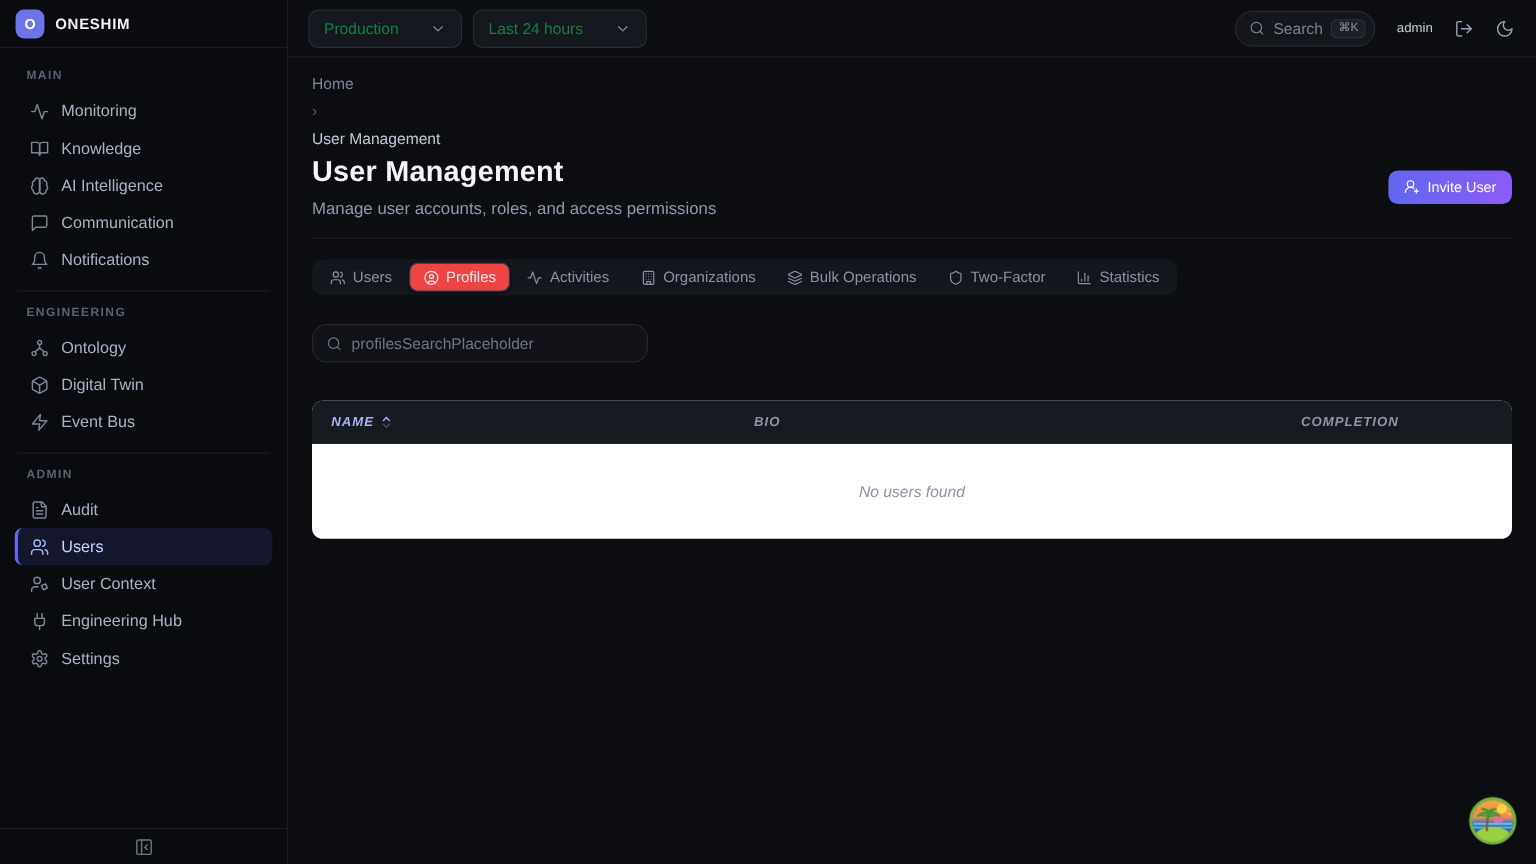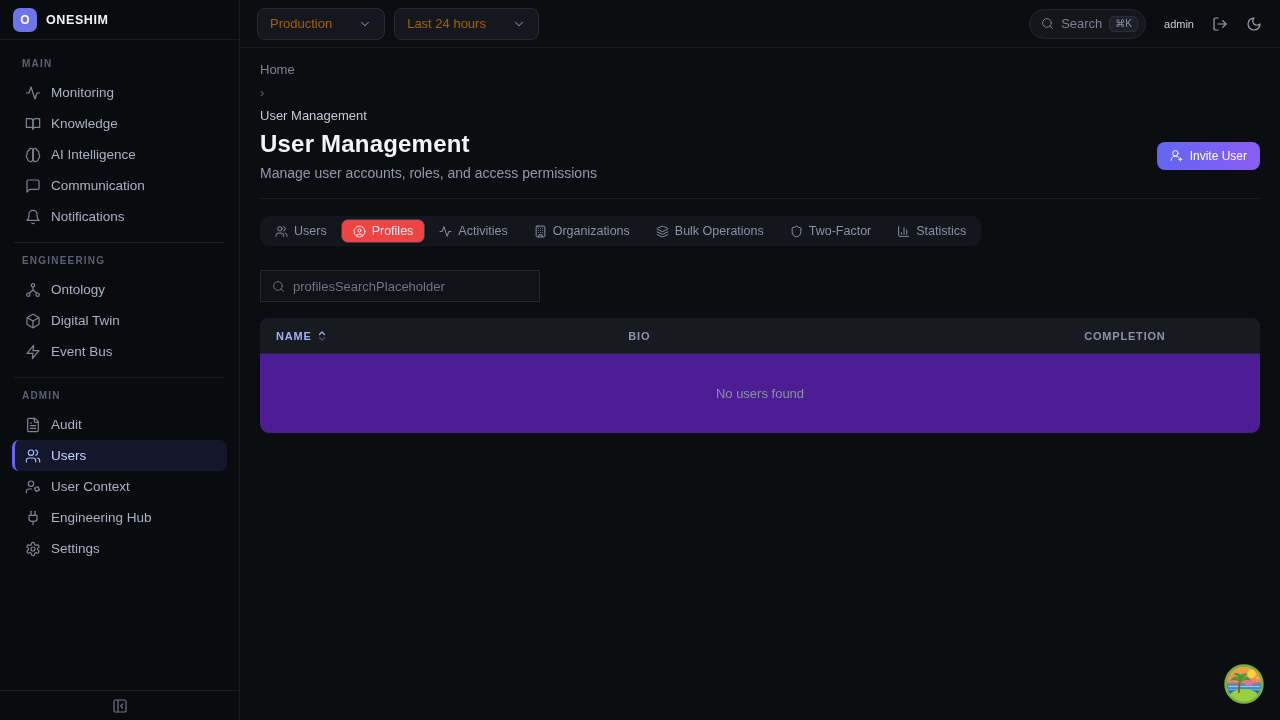--- a/index.html
+++ b/index.html
@@ -44,21 +44,21 @@
   .collapse-btn { width:16px; height:16px; color:#6b7485; cursor:pointer; background:none; border:none; padding:0; }
 
   
   .main { flex:1; display:flex; flex-direction:column; position:relative; background:#0c0d11; }
   .topbar {
     height:48px; border-bottom:1px solid #1b1d24; display:flex; align-items:center;
     padding:0 18px 0 17px; gap:9px;
   }
   .select-btn {
     height:32px; background:#15171e; border:1px solid #262a33; border-radius:8px;
-    display:flex; align-items:center; gap:26px; padding:0 12px; color:#a16207; font-size:13px; cursor:pointer;
+    display:flex; align-items:center; gap:26px; padding:0 12px; color:#15803d; font-size:13px; cursor:pointer;
   }
   .select-btn .chev { width:14px; height:14px; color:#828a9b; }
   .topbar-right { margin-left:auto; display:flex; align-items:center; gap:18px; }
   .search-pill {
     height:30px; min-width:110px; background:#14161c; border:1px solid #242731; border-radius:999px;
     display:flex; align-items:center; gap:7px; padding:0 7px 0 11px; cursor:pointer;
   }
   .search-pill .sicon { width:13px; height:13px; color:#79818f; }
   .search-pill .stext { font-size:13px; color:#79818f; }
   .kbd {
@@ -93,30 +93,30 @@
   .tab {
     display:flex; align-items:center; gap:6px; padding:4px 11px; border-radius:7px;
     font-size:12.5px; color:#8a92a6; cursor:pointer; border:1px solid transparent; white-space:nowrap;
   }
   .tab .ticon { width:13px; height:13px; }
   .tab.active { background:#ef4444; border-color:#3c404b; color:#e9ebf1; box-shadow:0 1px 2px rgba(0,0,0,.4); }
 
   
   .panel-search {
     margin-top:24px; width:280px; height:32px; background:#101218; border:1px solid #242731;
-    border-radius:0; display:flex; align-items:center; gap:8px; padding:0 11px;
+    border-radius:12px; display:flex; align-items:center; gap:8px; padding:0 11px;
   }
   .panel-search .sicon { width:13px; height:13px; color:#6d7484; }
   .panel-search input {
     flex:1; background:transparent; border:none; outline:none; color:#dfe2ea;
     font-size:13px; font-family:inherit;
   }
   .panel-search input::placeholder { color:#6d7484; }
 
-  .data-table { margin-top:16px; background:#4c1d95; border-radius:9px; overflow:hidden; }
+  .data-table { margin-top:32px; background:#ffffff; border-radius:9px; overflow:hidden;font-style:italic; }
   .thead {
     display:grid; grid-template-columns:36.4% 47.1% 16.5%;
     background:#181a22; border-bottom:1px solid #242731; height:36px; align-items:center; padding:0 16px;
   }
   .th { display:flex; align-items:center; gap:4px; font-size:11px; font-weight:700; letter-spacing:.8px;
        text-transform:uppercase; color:#8d94a8; cursor:pointer; }
   .th.active { color:#a7b0f2; }
   .th .sort { width:12px; height:12px; color:#a7b0f2; }
   .tbody { min-height:79px; display:flex; align-items:center; justify-content:center; }
   .empty-msg { font-size:13px; color:#8a92a4; }

